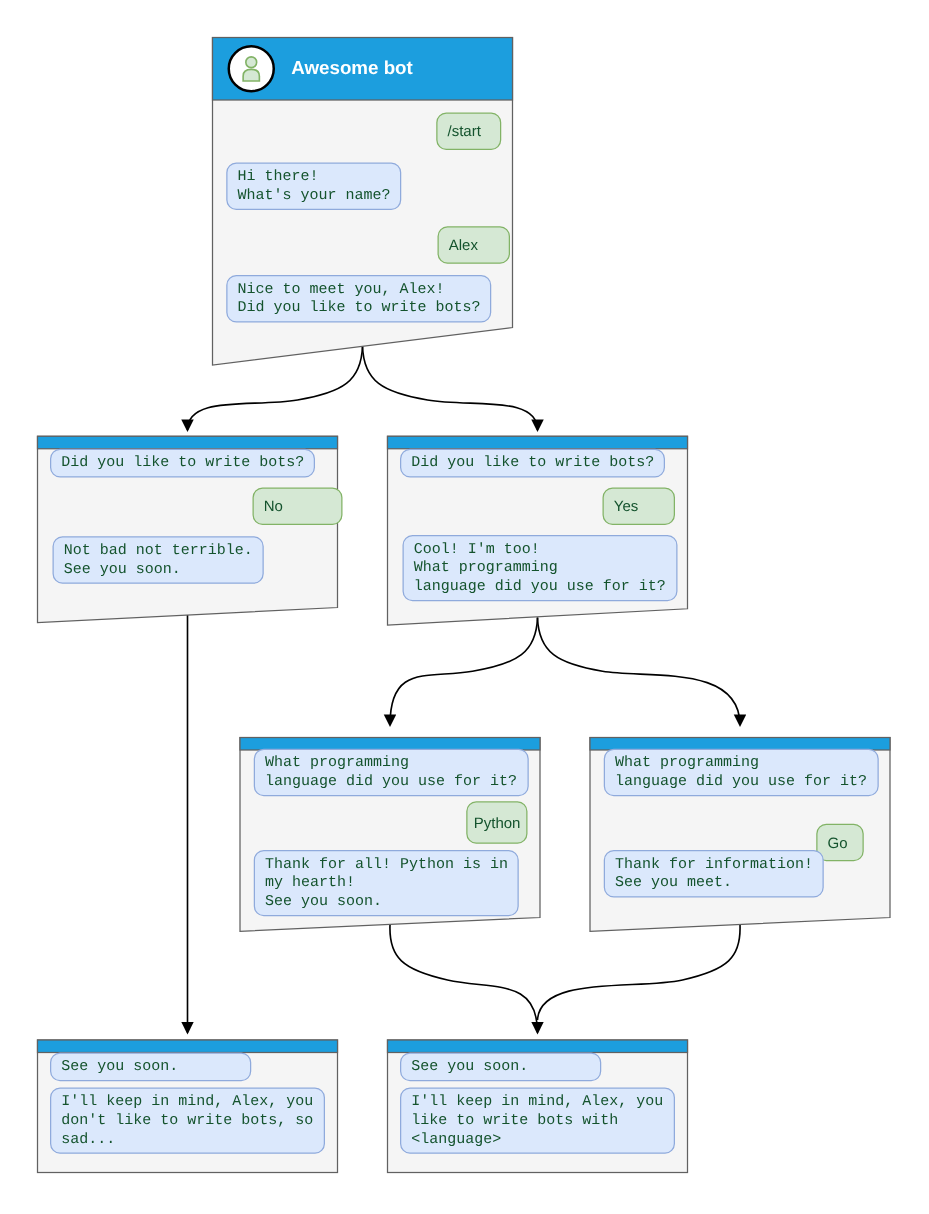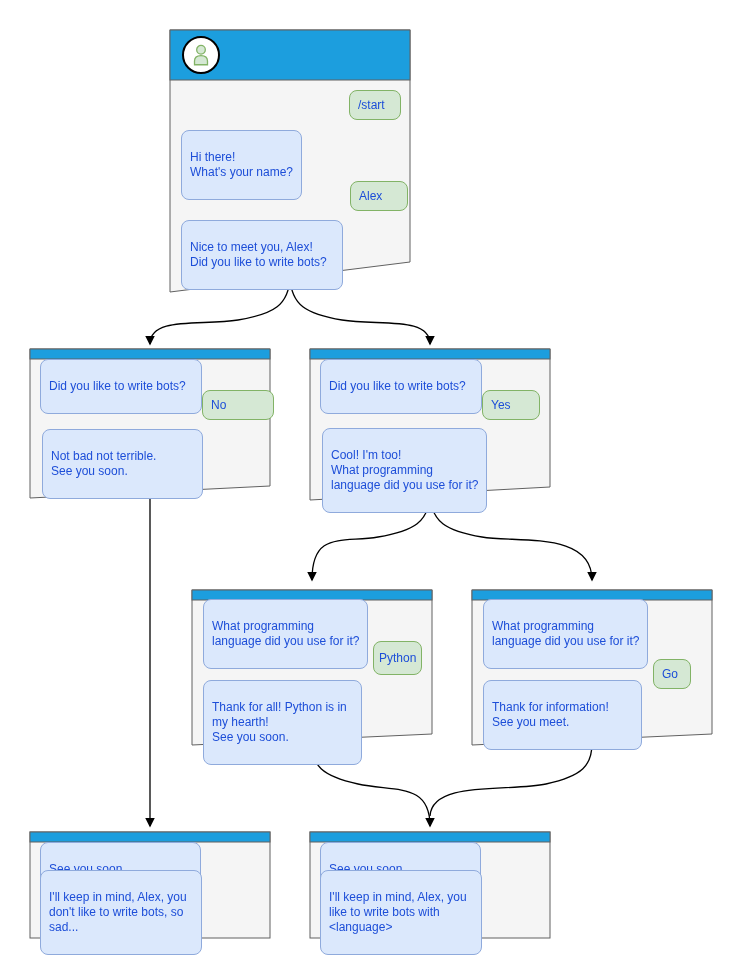--- a/index.html
+++ b/index.html
@@ -10,27 +10,28 @@
     font-family:"Liberation Sans",sans-serif;
     overflow:hidden;
   }
   svg.layer{position:absolute;left:0;top:0;}
   .bubble{
     position:absolute;
     box-sizing:border-box;
     border-radius:8px;
     font-size:12px;
     line-height:15px;
-    color:#1d4ed8;
+    color:#14532d;
     white-space:pre;
   }
   .bot{
     background:#DBE8FC;
     border:1px solid #8FAADC;
-    padding:19px 8px;
+    padding:3px 8px;
+    font-family:Liberation Mono, monospace;
   }
   .user{
     background:#D5E8D4;
     border:1px solid #82B366;
     height:30px;
     display:flex;
     align-items:center;
     padding:0 8px;
   }
   .main-title{
@@ -109,20 +110,21 @@
       <rect x="310" y="832" width="240" height="10" fill="#1C9EDE" stroke="#616161" stroke-width="1"></rect>
     </g>
   </svg>
 
   <div class="avatar">
     <svg width="26" height="26" viewBox="0 0 24 24">
       <circle cx="12" cy="7.2" r="4" fill="#D5E8D4" stroke="#82B366" stroke-width="1.2"></circle>
       <path d="M6 21 L6 17.5 Q6 12.5 12 12.5 Q18 12.5 18 17.5 L18 21 Z" fill="#D5E8D4" stroke="#82B366" stroke-width="1.2"></path>
     </svg>
   </div>
+  <div class="main-title">Awesome bot</div>
 
   <div class="bubble user" style="left:349px;top:90px;width:52px">/start</div>
   <div class="bubble bot" style="left:181px;top:130px;min-width:121px">Hi there!
 What's your name?</div>
   <div class="bubble user" style="left:350px;top:181px;width:58px">Alex</div>
   <div class="bubble bot" style="left:181px;top:220px;min-width:162px">Nice to meet you, Alex!
 Did you like to write bots?</div>
 
   <div class="bubble bot" style="left:40px;top:359px;min-width:162px">Did you like to write bots?</div>
   <div class="bubble user" style="left:202px;top:390px;width:72px">No</div>

